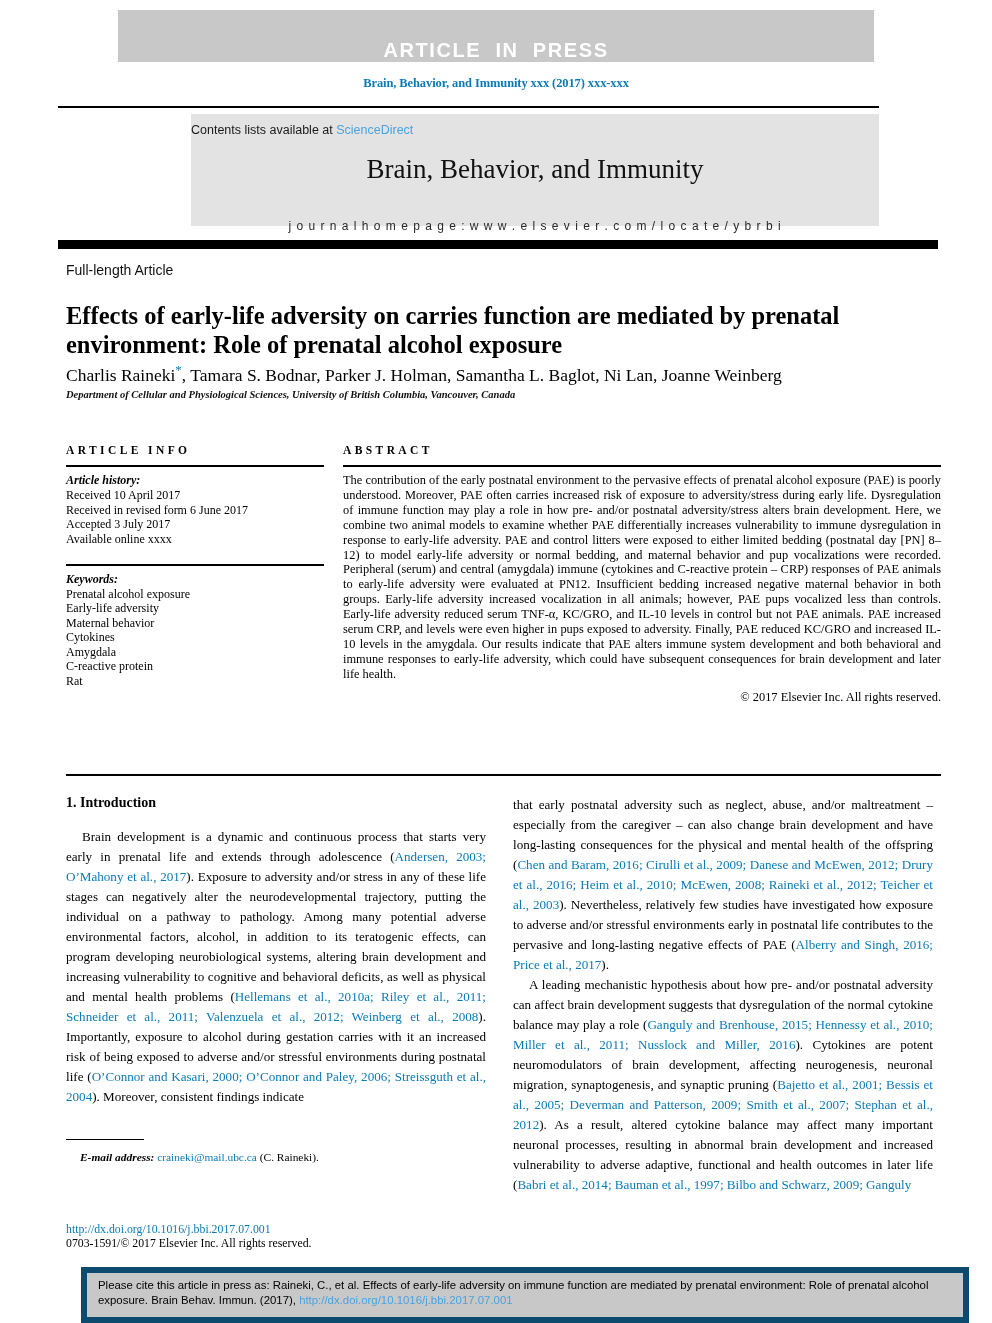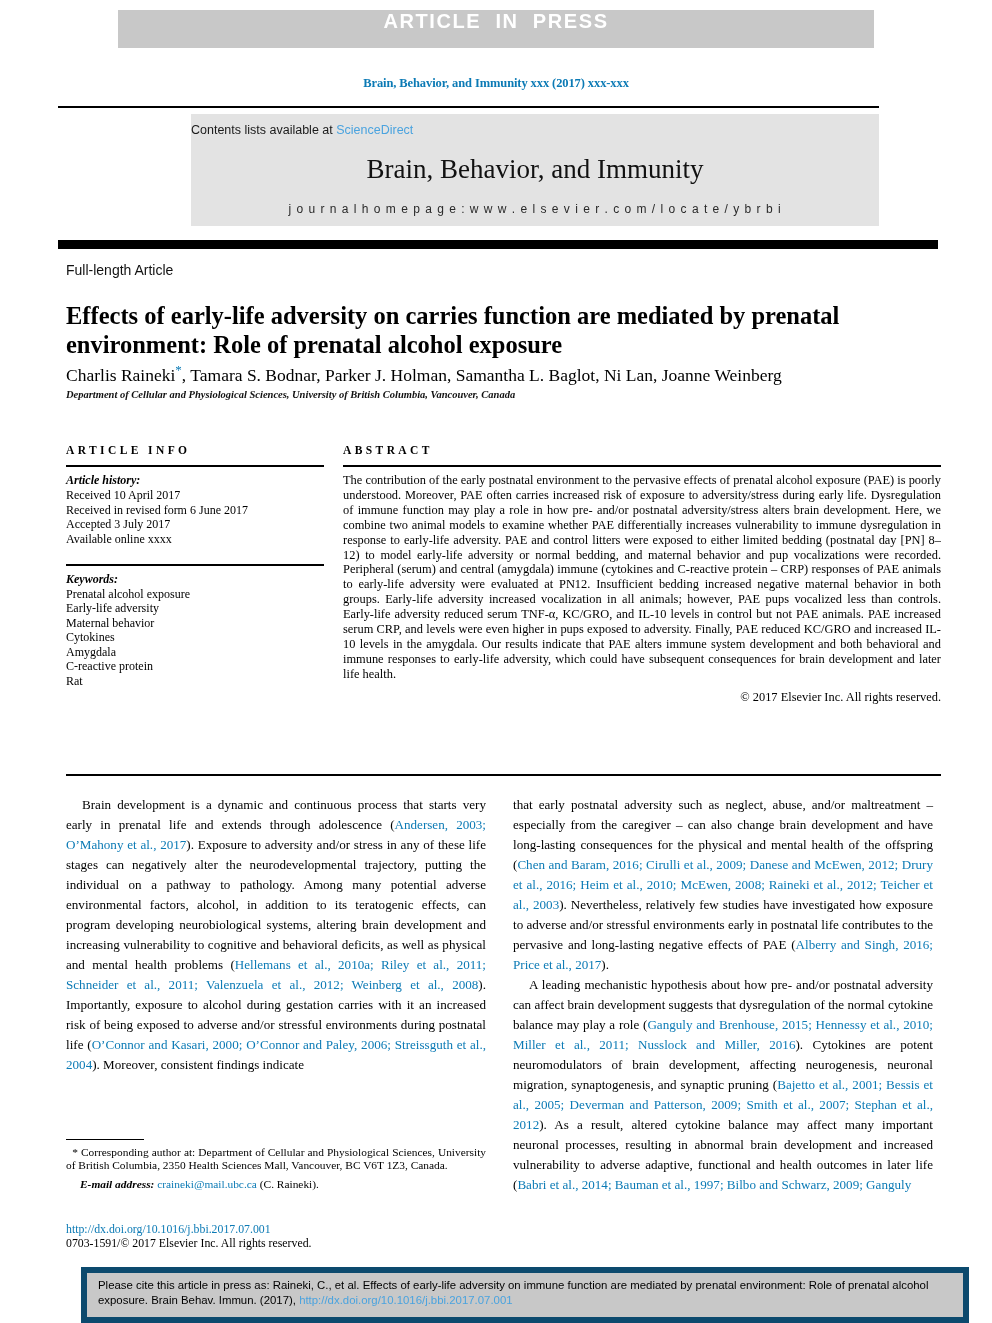--- a/index.html
+++ b/index.html
@@ -15,24 +15,24 @@
     color: #000000;
     overflow: hidden;
   }
 
   
   .aip-band {
     position: absolute;
     left: 118px;
     top: 10px;
     width: 756px;
-    height: 38px;
+    height: 52px;
     background: #c8c8c8;
     display: flex;
-    align-items: flex-start;
+    align-items: flex-end;
     justify-content: center;
   }
   .aip-band .aip-text {
     color: #ffffff;
     font-family: "Liberation Sans", sans-serif;
     font-weight: bold;
     font-size: 20px;
     letter-spacing: 1.6px;
     word-spacing: 7px;
   }
@@ -110,21 +110,21 @@
   .journal-box .jtitle {
     position: absolute;
     left: 0; top: 40px; width: 688px;
     text-align: center;
     font-family: "Liberation Serif", serif;
     font-size: 27px;
     color: #111;
   }
   .journal-box .homepage {
     position: absolute;
-    left: 0; top: 88px; width: 688px;
+    left: 0; top: 105px; width: 688px;
     text-align: center;
     font-family: "Liberation Sans", sans-serif;
     font-size: 12px;
     letter-spacing: 1.0px;
     color: #2a2a2a;
   }
   .cover-thumb {
     position: absolute;
     left: 784px;
     top: 6px;
@@ -455,34 +455,31 @@
 <div class="abs-col">
   <div class="sec-head">ABSTRACT</div>
   <div class="hr-thin"></div>
   <div class="abs-body">The contribution of the early postnatal environment to the pervasive effects of prenatal alcohol exposure (PAE) is poorly understood. Moreover, PAE often carries increased risk of exposure to adversity/stress during early life. Dysregulation of immune function may play a role in how pre- and/or postnatal adversity/stress alters brain development. Here, we combine two animal models to examine whether PAE differentially increases vulnerability to immune dysregulation in response to early-life adversity. PAE and control litters were exposed to either limited bedding (postnatal day [PN] 8–12) to model early-life adversity or normal bedding, and maternal behavior and pup vocalizations were recorded. Peripheral (serum) and central (amygdala) immune (cytokines and C-reactive protein – CRP) responses of PAE animals to early-life adversity were evaluated at PN12. Insufficient bedding increased negative maternal behavior in both groups. Early-life adversity increased vocalization in all animals; however, PAE pups vocalized less than controls. Early-life adversity reduced serum TNF-α, KC/GRO, and IL-10 levels in control but not PAE animals. PAE increased serum CRP, and levels were even higher in pups exposed to adversity. Finally, PAE reduced KC/GRO and increased IL-10 levels in the amygdala. Our results indicate that PAE alters immune system development and both behavioral and immune responses to early-life adversity, which could have subsequent consequences for brain development and later life health.</div>
   <div class="abs-copy">© 2017 Elsevier Inc. All rights reserved.</div>
 </div>
 
 <div class="full-rule"></div>
 
 <div class="col-left">
+  <div class="sec-title">1. Introduction</div>
   <p class="para"><span>Brain development is a dynamic and continuous process that starts very early in prenatal life and extends through adolescence (</span><span class="cite">Andersen, 2003; O’Mahony et al., 2017</span><span>). Exposure to adversity and/or stress in any of these life stages can negatively alter the neurodevelopmental trajectory, putting the individual on a pathway to pathology. Among many potential adverse environmental factors, alcohol, in addition to its teratogenic effects, can program developing neurobiological systems, altering brain development and increasing vulnerability to cognitive and behavioral deficits, as well as physical and mental health problems (</span><span class="cite">Hellemans et al., 2010a; Riley et al., 2011; Schneider et al., 2011; Valenzuela et al., 2012; Weinberg et al., 2008</span><span>). Importantly, exposure to alcohol during gestation carries with it an increased risk of being exposed to adverse and/or stressful environments during postnatal life (</span><span class="cite">O’Connor and Kasari, 2000; O’Connor and Paley, 2006; Streissguth et al., 2004</span><span>). Moreover, consistent findings indicate</span></p>
 </div>
 
 <div class="col-right">
   <p class="para noindent"><span>that early postnatal adversity such as neglect, abuse, and/or maltreatment – especially from the caregiver – can also change brain development and have long-lasting consequences for the physical and mental health of the offspring (</span><span class="cite">Chen and Baram, 2016; Cirulli et al., 2009; Danese and McEwen, 2012; Drury et al., 2016; Heim et al., 2010; McEwen, 2008; Raineki et al., 2012; Teicher et al., 2003</span><span>). Nevertheless, relatively few studies have investigated how exposure to adverse and/or stressful environments early in postnatal life contributes to the pervasive and long-lasting negative effects of PAE (</span><span class="cite">Alberry and Singh, 2016; Price et al., 2017</span><span>).</span></p>
   <p class="para"><span>A leading mechanistic hypothesis about how pre- and/or postnatal adversity can affect brain development suggests that dysregulation of the normal cytokine balance may play a role (</span><span class="cite">Ganguly and Brenhouse, 2015; Hennessy et al., 2010; Miller et al., 2011; Nusslock and Miller, 2016</span><span>). Cytokines are potent neuromodulators of brain development, affecting neurogenesis, neuronal migration, synaptogenesis, and synaptic pruning (</span><span class="cite">Bajetto et al., 2001; Bessis et al., 2005; Deverman and Patterson, 2009; Smith et al., 2007; Stephan et al., 2012</span><span>). As a result, altered cytokine balance may affect many important neuronal processes, resulting in abnormal brain development and increased vulnerability to adverse adaptive, functional and health outcomes in later life (</span><span class="cite">Babri et al., 2014; Bauman et al., 1997; Bilbo and Schwarz, 2009; Ganguly</span></p>
 </div>
 
 <div class="foot-rule"></div>
 <div class="footnote">
-  <div>
-    &nbsp;&nbsp;<span class="star">*</span>
-    <span>Corresponding author at: Department of Cellular and Physiological Sciences, University of British Columbia, 2350 Health Sciences Mall, Vancouver, BC V6T 1Z3, Canada.</span>
-  </div>
   <div class="footnote-email">
     <span class="em">E-mail address:</span>
     <span class="cite">craineki@mail.ubc.ca</span>
     <span>(C. Raineki).</span>
   </div>
 </div>
 
 <div class="issn-block">
   <div class="doi">http://dx.doi.org/10.1016/j.bbi.2017.07.001</div>
   <div>0703-1591/© 2017 Elsevier Inc. All rights reserved.</div>

